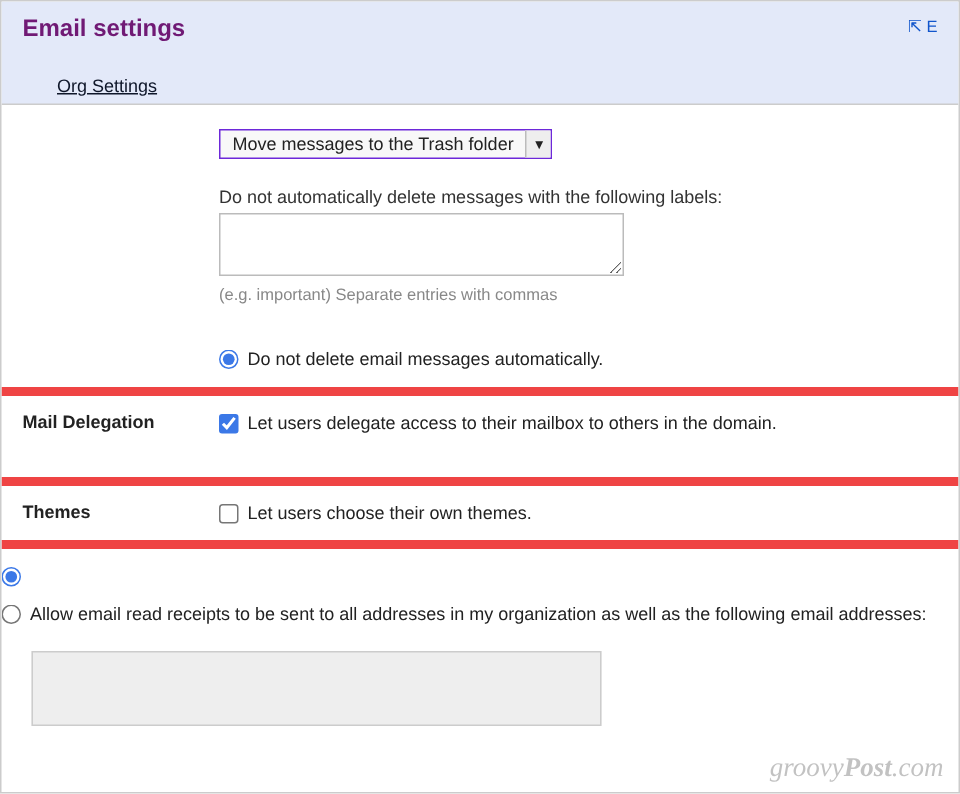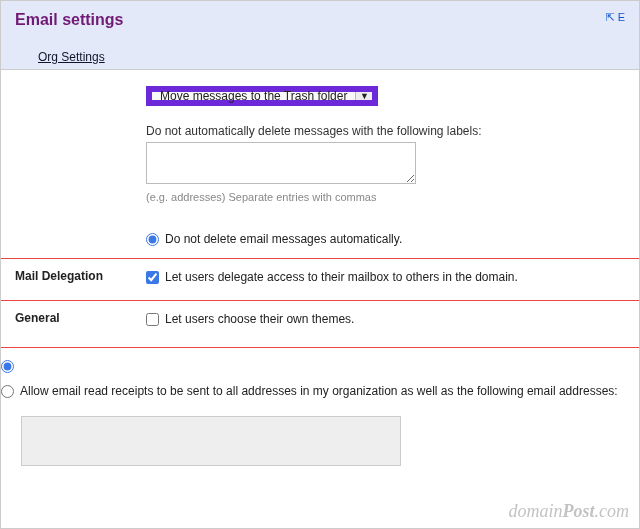--- a/index.html
+++ b/index.html
@@ -42,39 +42,39 @@
     border: 1px solid #ccc;
     border-bottom: 1px solid #fff;
     margin-bottom: -1px;
     color: #222;
     text-decoration: none;
     font-weight: bold;
   }
   .content { padding: 0; }
   .row {
     display: flex;
-    border-top: 1px solid #ef4444;
+    border-top: 6px solid #ef4444;
   }
   .row.first { border-top: none; }
   .label-col {
     width: 145px;
     padding: 10px 10px 10px 14px;
     font-weight: bold;
     font-size: 12px;
     flex-shrink: 0;
   }
   .value-col {
     flex: 1;
     padding: 10px 14px 10px 0;
     font-size: 12px;
   }
   .select-wrap {
     display: inline-flex;
     align-items: center;
-    border: 6px solid #6d28d9;
+    border: 1px solid #6d28d9;
     background: #f8f8f8;
     font-size: 12px;
     margin-bottom: 18px;
     height: 20px;
   }
   .select-text { padding: 0 8px; }
   .select-arrow {
     border-left: 1px solid #bbb;
     width: 17px;
     height: 100%;
@@ -141,44 +141,44 @@
     <div class="label-col"></div>
     <div class="value-col">
       <div style="margin-top:6px"></div>
       <div class="select-wrap">
         <span class="select-text">Move messages to the Trash folder</span>
         <span class="select-arrow">▼</span>
       </div>
 
       <span class="field-label">Do not automatically delete messages with the following labels:</span>
       <textarea class="labels-box" style=""></textarea>
-      <span class="hint">(e.g. addresses) Separate entries with commas</span>
+      <span class="hint">(e.g. important) Separate entries with commas</span>
 
       <div style="height:10px"></div>
       <label class="radio-line last">
         <input type="radio" name="autodel" checked="" style="">
         <span>Do not delete email messages automatically.</span>
       </label>
     </div>
   </div>
 
   <div class="row">
     <div class="label-col">Mail Delegation</div>
     <div class="value-col">
-      <label class="check-line" style="margin-bottom:4px">
+      <label class="check-line" style="margin-bottom:17px">
         <input type="checkbox" checked="" style="">
         <span>Let users delegate access to their mailbox to others in the domain.</span>
       </label>
     </div>
   </div>
 
   <div class="row">
-    <div class="label-col">General</div>
-    <div class="value-col">
-      <label class="check-line" style="margin-bottom:10px">
+    <div class="label-col">Themes</div>
+    <div class="value-col">
+      <label class="check-line" style="margin-bottom:0">
         <input type="checkbox" style="">
         <span>Let users choose their own themes.</span>
       </label>
     </div>
   </div>
 
   <div class="row">
     <div class="value-col">
       <label class="radio-line">
         <input type="radio" name="rr" checked="" style="">
@@ -187,14 +187,14 @@
         <input type="radio" name="rr" style="">
         <span>Allow email read receipts to be sent to all addresses in my organization as well as the following email addresses:</span>
       </label>
       <textarea class="indent-textarea" disabled="" style=""></textarea>
     </div>
   </div>
 
 </div>
 
 <div class="watermark">
-  <span>domain</span><b>Post</b><span>.com</span>
+  <span>groovy</span><b>Post</b><span>.com</span>
 </div>
 
 </body></html>

